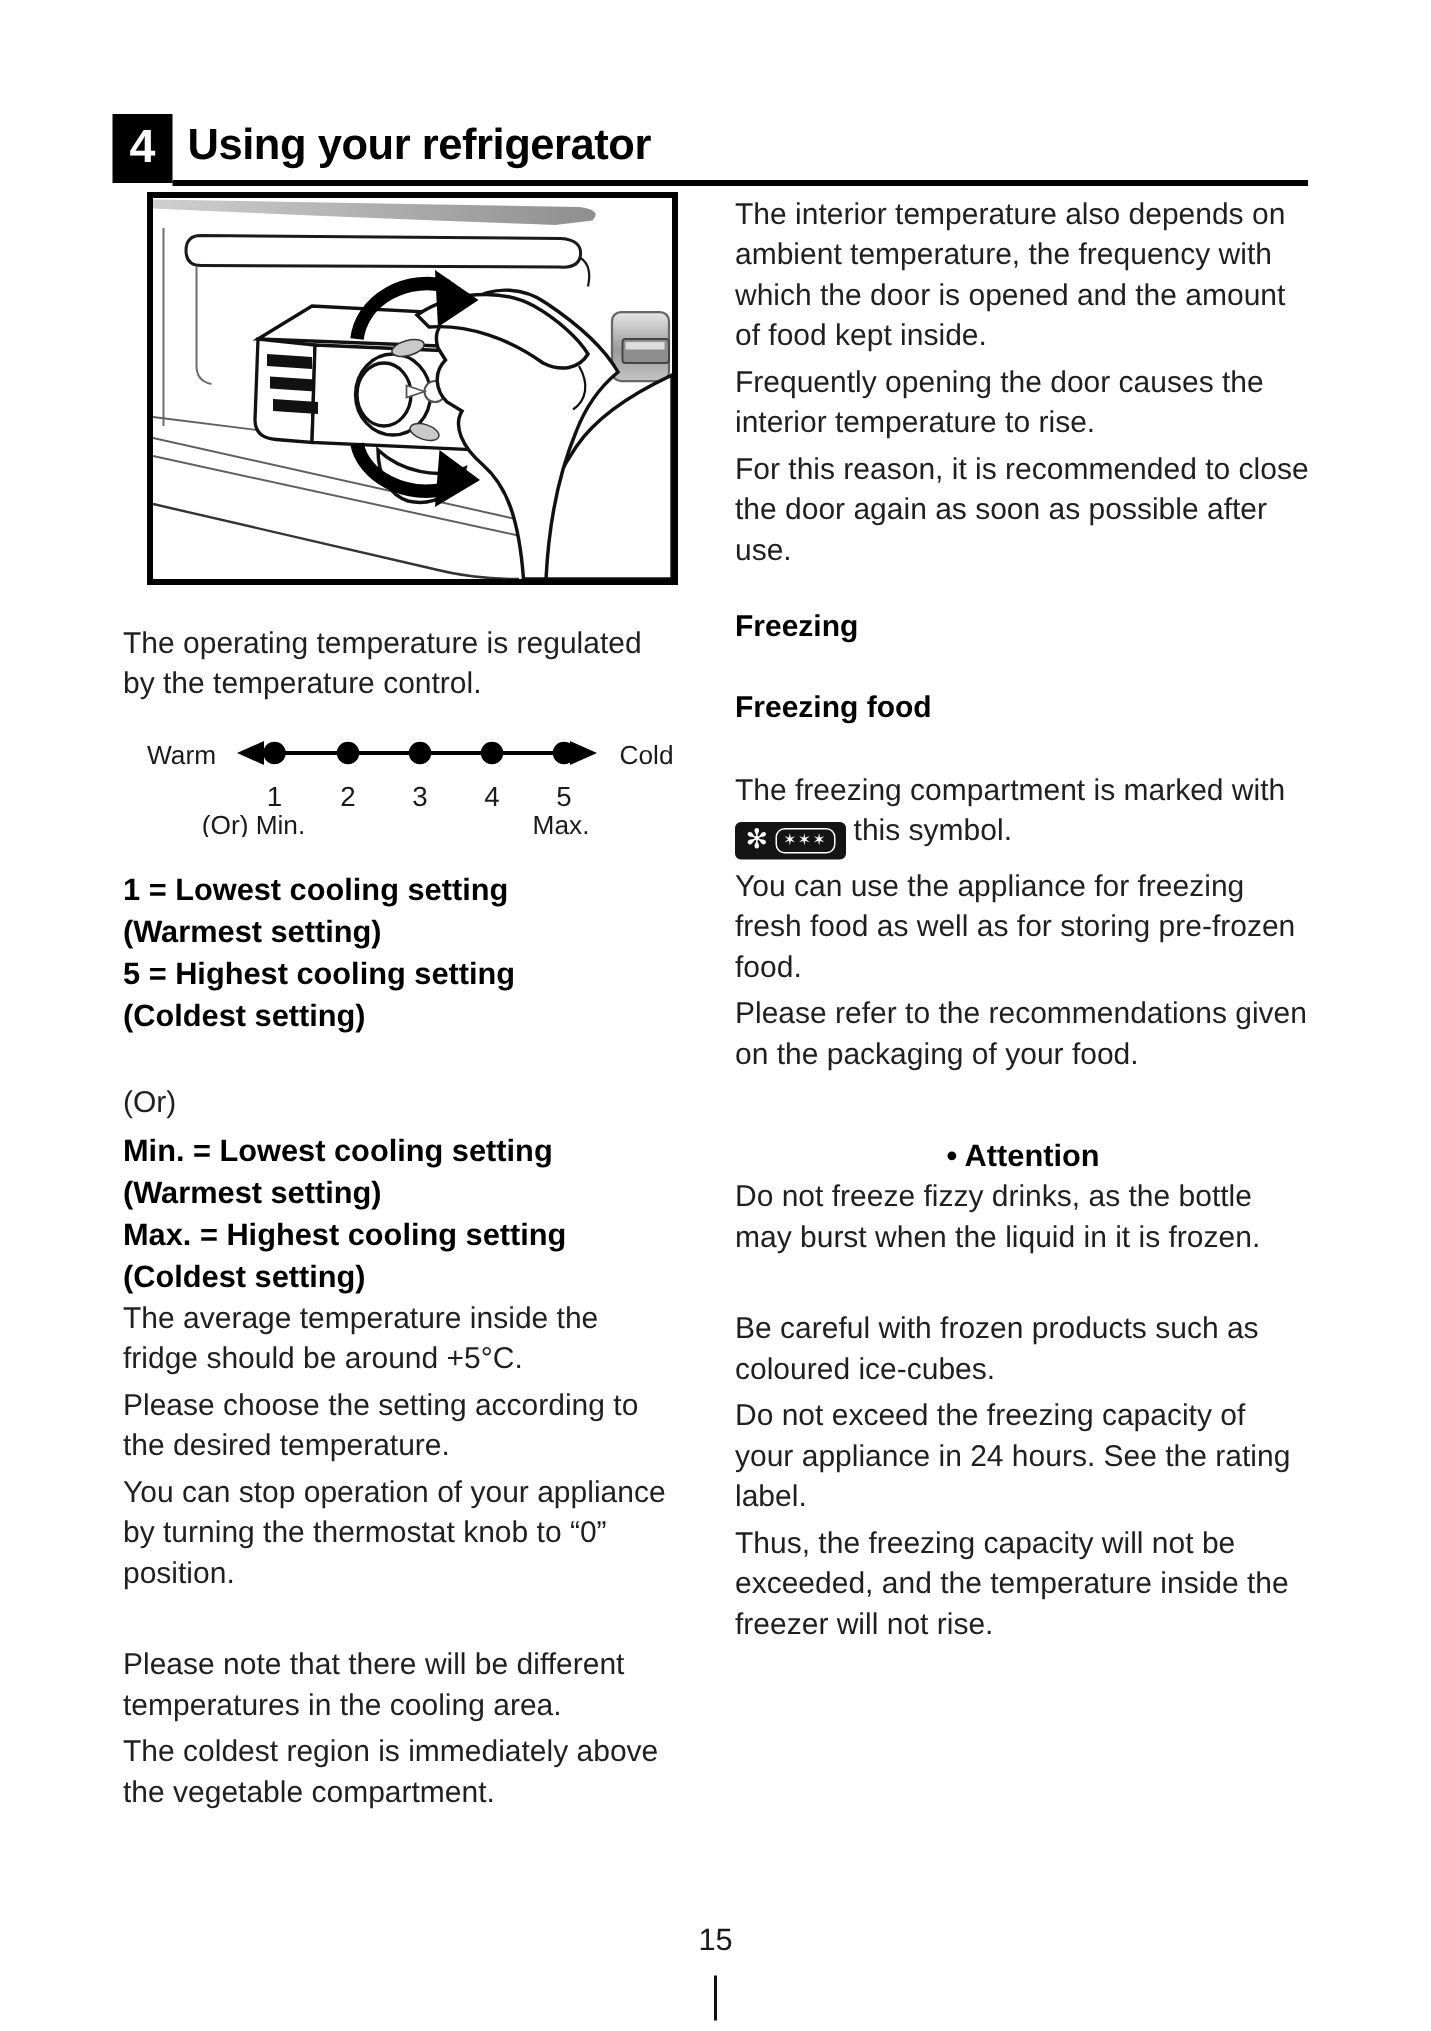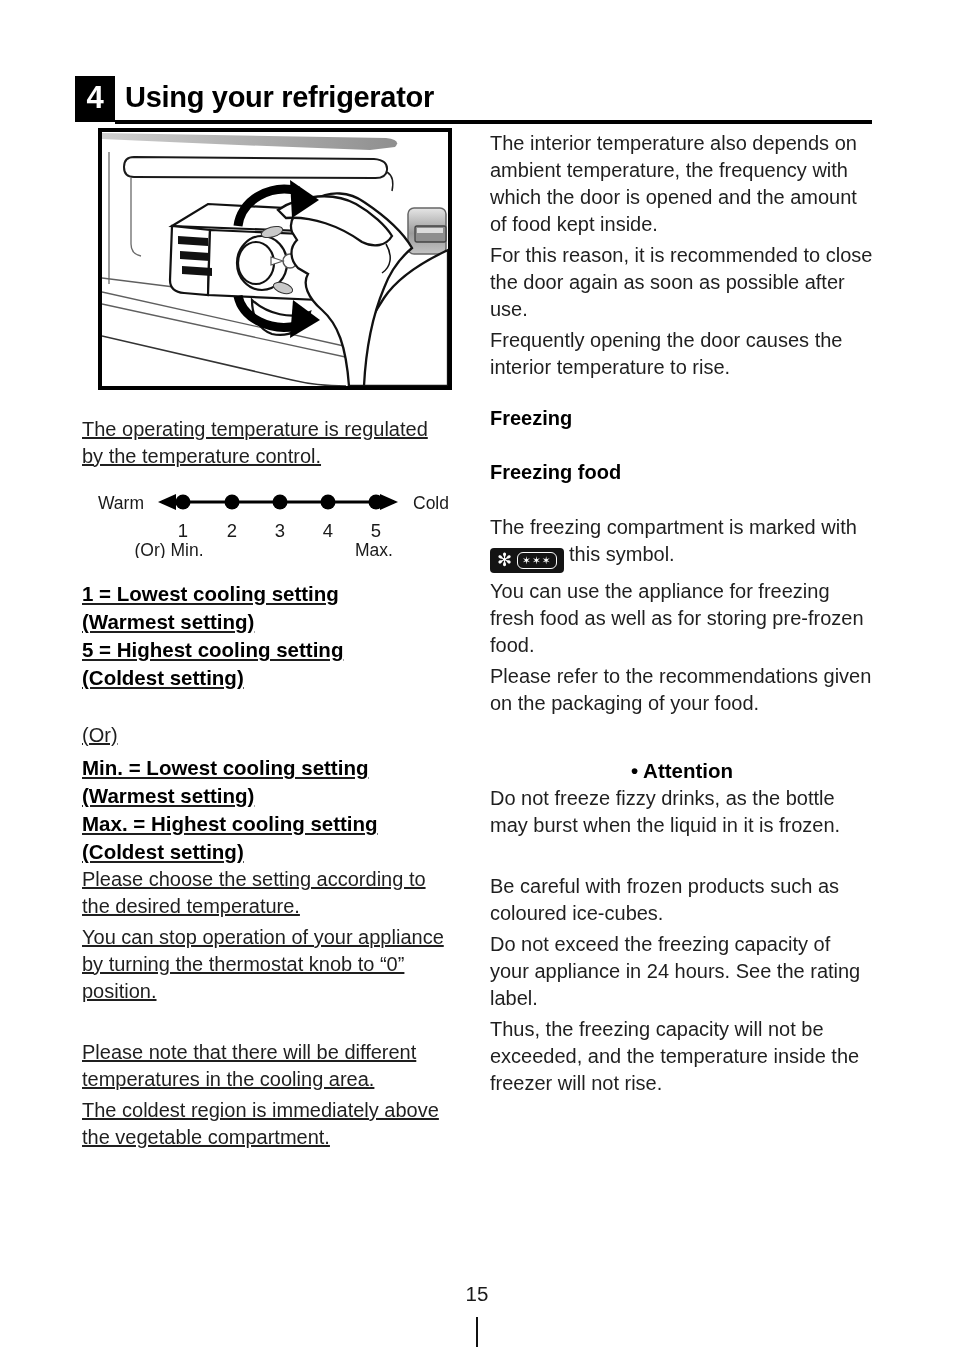--- a/index.html
+++ b/index.html
@@ -16,21 +16,21 @@
     display:flex; align-items:center; justify-content:center;
     font-size:31px; font-weight:bold; padding-bottom:2px;
   }
   .title-wrap { position:relative; width:757px; }
   .page-title {
     display:block; font-size:29px; font-weight:bold; color:#000;
     padding:5px 0 6px 10px; letter-spacing:-0.3px; white-space:nowrap;
   }
   .title-rule { height:4px; background:#000; width:100%; }
   
-  .col-left  { position:absolute; left:82px;  top:128px; width:372px;text-decoration:underline; }
+  .col-left  { position:absolute; left:82px;  top:128px; width:372px; }
   .col-right { position:absolute; left:490px; top:130px; width:384px; }
   p.body, div.body {
     font-size:20px; line-height:27px; color:#1f1f1f; margin-bottom:5px;
   }
   .bold-line { font-size:20.5px; line-height:28px; font-weight:bold; color:#000; }
   .h-freezing { font-size:20px; font-weight:bold; color:#000; }
   
   .figure {
     width:354px; height:262px; border:4px solid #000; background:#fff;
     margin:0 0 26px 16px; overflow:hidden;
@@ -192,35 +192,36 @@
   <p class="body or-label">(Or)</p>
 
   <div>
     <div class="bold-line">Min. = Lowest cooling setting</div>
     <div class="bold-line">(Warmest setting)</div>
     <div class="bold-line">Max. = Highest cooling setting</div>
     <div class="bold-line">(Coldest setting)</div>
   </div>
 
   <div class="para-group">
+    <p class="body">The average temperature inside the fridge should be around +5°C.</p>
     <p class="body">Please choose the setting according to the desired temperature.</p>
     <p class="body">You can stop operation of your appliance by turning the thermostat knob to “0” position.</p>
   </div>
 
   <div class="para-group note-block">
     <p class="body">Please note that there will be different temperatures in the cooling area.</p>
     <p class="body">The coldest region is immediately above the vegetable compartment.</p>
   </div>
 </div>
 
 <div class="col-right">
   <div class="para-group">
     <p class="body">The interior temperature also depends on ambient temperature, the frequency with which the door is opened and the amount of food kept inside.</p>
+    <p class="body">Frequently opening the door causes the interior temperature to rise.</p>
     <p class="body">For this reason, it is recommended to close the door again as soon as possible after use.</p>
-    <p class="body">Frequently opening the door causes the interior temperature to rise.</p>
   </div>
 
   <div class="h-freezing freezing-h">Freezing</div>
   <div class="h-freezing freezing-food-h">Freezing food</div>
 
   <p class="body marked-para"><span>The freezing compartment is marked with</span>
     <span class="freezer-badge">
         <span class="big-star">✻</span>
         <span class="star-box">✶✶✶</span>
       </span>

